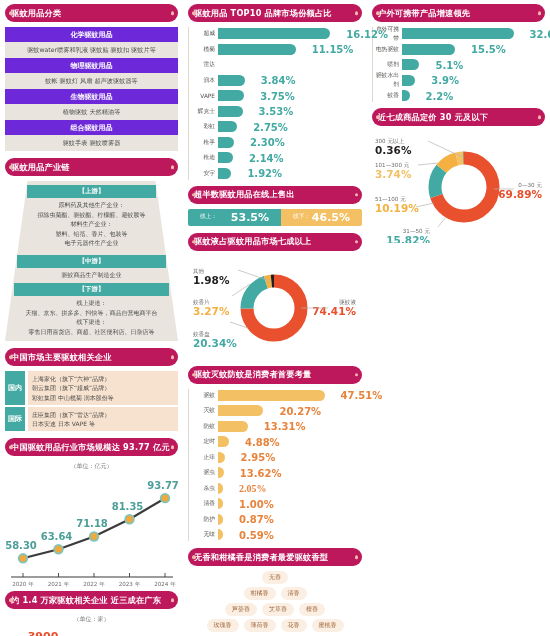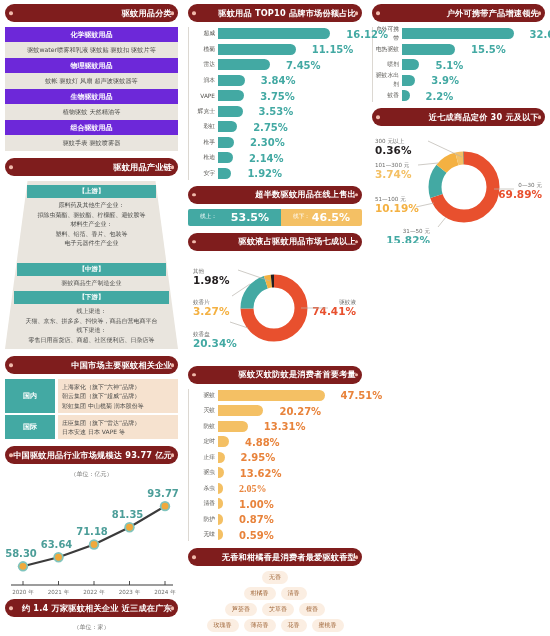--- a/index.html
+++ b/index.html
@@ -9,25 +9,25 @@
     font-family: "DejaVu Sans", "Liberation Sans", sans-serif;
     overflow: hidden;
     position: relative;
   }
   .page { display: flex; width: 550px; height: 636px; }
   .col { width: 183px; padding: 4px 5px; display: flex; flex-direction: column; }
   .col2 { width: 184px; }
 
   
   .banner {
-    background: #7f1d1d;
+    background: #be185d;
     color: #fff;
     font-weight: bold;
     font-size: 8.2px;
-    text-align: right;
+    text-align: left;
     border-radius: 9px;
     padding: 3.5px 6px;
     letter-spacing: 0.2px;
     margin-bottom: 5px;
     position: relative;
   }
   .banner::before, .banner::after {
     content: "";
     position: absolute; top: 50%;
     width: 3.5px; height: 3.5px;
@@ -63,21 +63,21 @@
   .t1 { width: 74%; }
   .t2 { width: 86%; }
   .t3 { width: 90%; }
   .chain-line { font-size: 6px; color: #4a4a48; text-align: center; line-height: 1.5; }
   .chain-sub { font-size: 6px; color: #4a4a48; text-align: center; line-height: 1.5; margin-bottom: 1px; }
 
   
   .firms { display: flex; flex-direction: column; gap: 2px; margin-bottom: 7px; }
   .firm-row { display: flex; align-items: stretch; }
   .firm-tag {
-    width: 50px; background: #43a9a3; color: #fff; font-size: 7px; font-weight: bold;
+    width: 20px; background: #43a9a3; color: #fff; font-size: 7px; font-weight: bold;
     display: flex; align-items: center; justify-content: center; font-family: Liberation Serif, serif;
   }
   .firm-cell {
     flex: 1; background: #f6e2cf; color: #4a4a48; font-size: 6px;
     padding: 3px 4px; line-height: 1.55; margin-left: 3px;
   }
 
   
   .unit { font-size: 6px; color: #7a7a78; text-align: center; margin: 1px 0 2px; }
   .lchart { position: relative; height: 118px; }
@@ -153,21 +153,21 @@
 
     <div class="chain-wrap">
       <div class="chain-bg"></div>
       <div class="chain-inner">
         <div class="chain-tier t1">【上游】</div>
         <div class="chain-sub">原料药及其他生产企业：</div>
         <div class="chain-line">拟除虫菊酯、驱蚊酯、柠檬醛、避蚊胺等</div>
         <div class="chain-sub">材料生产企业：</div>
         <div class="chain-line">塑料、铝箔、香片、包装等</div>
         <div class="chain-line">电子元器件生产企业</div>
-        <div class="chain-tier t2" style="margin-top:16px">【中游】</div>
+        <div class="chain-tier t2" style="margin-top:8px">【中游】</div>
         <div class="chain-line">驱蚊商品生产制造企业</div>
         <div class="chain-tier t3" style="margin-top:4px">【下游】</div>
         <div class="chain-sub">线上渠道：</div>
         <div class="chain-line">天猫、京东、拼多多、抖快等，商品自营电商平台</div>
         <div class="chain-sub">线下渠道：</div>
         <div class="chain-line">零售日用百货店、商超、社区便利店、日杂店等</div>
       </div>
     </div>
 
     <div class="banner">中国市场主要驱蚊相关企业</div>
@@ -273,24 +273,20 @@
         </div>
         <div class="brow">
           <div class="blab">榄菊</div>
           <div class="btrack">
             <div class="bfill" style="width: 53.9516%;"></div>
             <div class="bval" style="left: 53.9516%;">11.15%</div>
           </div>
         </div>
         <div class="brow">
           <div class="blab">雷达</div>
-          <div class="btrack">
-            <div class="bfill" style="width: 36.0484%;"></div>
-            <div class="bval" style="left: 36.0484%;">7.45%</div>
-          </div>
         </div>
         <div class="brow">
           <div class="blab">润本</div>
           <div class="btrack">
             <div class="bfill" style="width: 18.5806%;"></div>
             <div class="bval" style="left: 18.5806%;">3.84%</div>
           </div>
         </div>
         <div class="brow">
           <div class="blab">VAPE</div>

